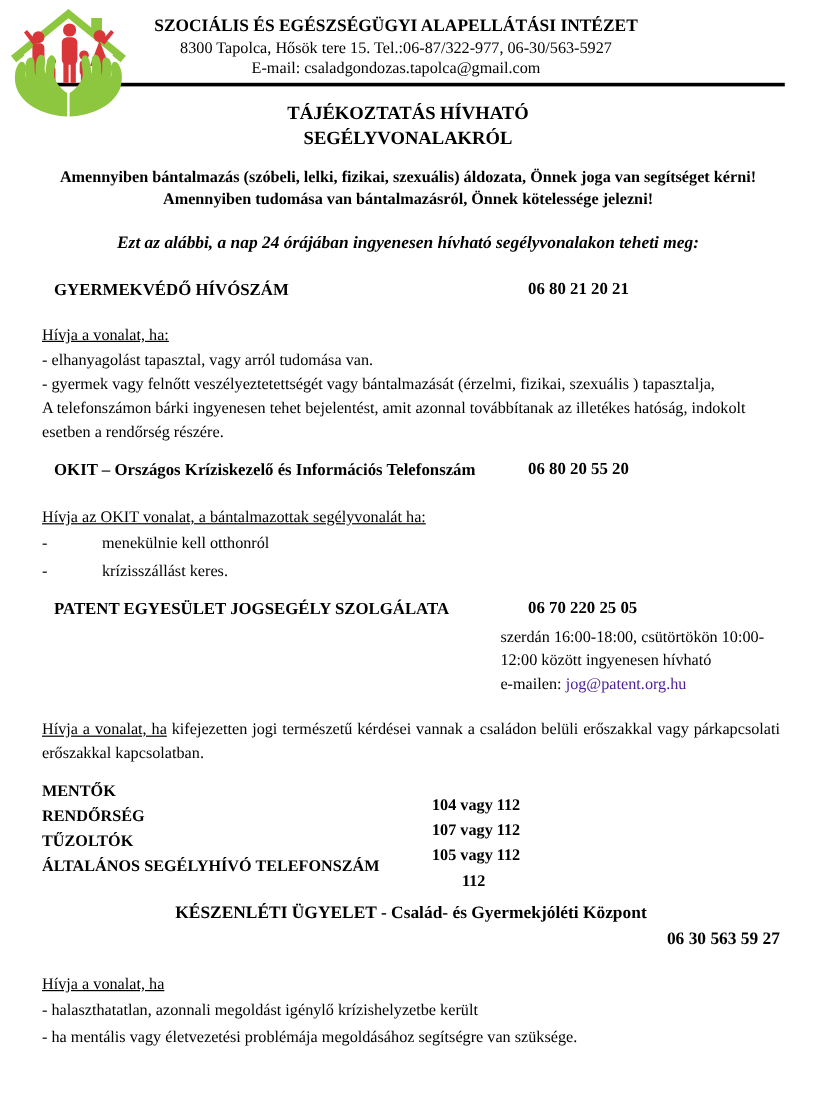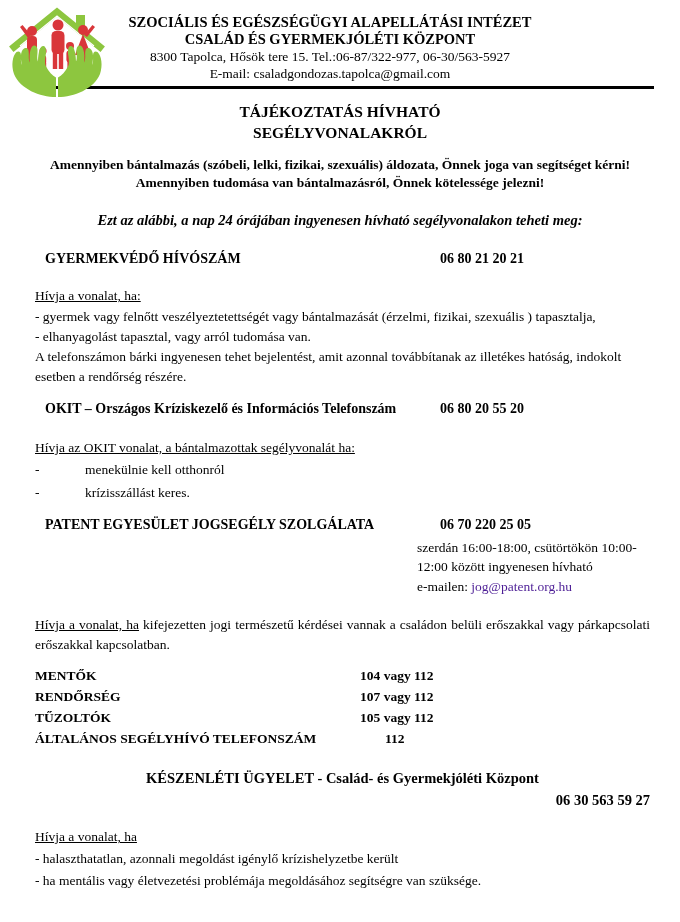--- a/index.html
+++ b/index.html
@@ -39,21 +39,21 @@
   .okit-bullets { margin-top:3px; }
   .dash-row { display:flex; line-height:22.5px; }
   .dash-col { width:50px; flex:none; }
   .patent-row { margin-top:13px; height:78px; }
   .patent-right { position:absolute; left:382px; top:21px; width:268px; line-height:19px; font-size:13.5px; }
   .email-line { margin-top:1px; }
   .mail-link { color:#4c1d95; cursor:pointer; }
   .patent-para { margin-top:20px; text-align:justify; line-height:19.5px; }
   .emergency { margin-top:11px; }
   .em-row { position:relative; line-height:21px; font-weight:bold; font-size:13.5px; }
-  .em-val { position:absolute; left:325px; top:0; }
+  .em-val { position:absolute; left:325px; top:12px; }
   .em-val-last { left:350px; }
   .kz-title { margin-top:19px; text-align:center; font-weight:bold; font-size:14.5px; line-height:20px; }
   .kz-phone { margin-top:2px; text-align:right; font-weight:bold; font-size:14.5px; line-height:20px; padding-left:162px; }
   .kz-call { margin-top:19px; }
   .kz-bullets { margin-top:3px; line-height:22px; }
 </style>
 </head>
 <body>
 
 <div class="page">
@@ -92,21 +92,20 @@
         <rect x="78" y="48" width="3.4" height="13"></rect>
       </g>
 
       <g fill="#8dc63f">
         <path d="M50 91 C34 91 14 83 8 68 C5 59 6.5 50 10.5 46 C13 44.5 15 46 15 49.5 C15 53 14.5 56.5 16 59 C13.5 49.5 15.5 43 19 42 C22 41.3 23 44 22.8 48.5 C22.7 52 22.8 54.5 23.8 56.5 C22.8 46.5 25 39.8 28.2 39.6 C31.2 39.5 32 43.2 31.4 48 C31 51.5 31.2 53.5 32 55.5 C32.2 45.5 34.4 39.6 37.4 40 C40.2 40.4 40.5 45 39.6 50 C38.8 55 38.8 58 40 60.5 C42.5 65.5 46.5 69.5 50 71.5 Z"></path>
         <path d="M52 91 C68 91 88 83 94 68 C97 59 95.5 50 91.5 46 C89 44.5 87 46 87 49.5 C87 53 87.5 56.5 86 59 C88.5 49.5 86.5 43 83 42 C80 41.3 79 44 79.2 48.5 C79.3 52 79.2 54.5 78.2 56.5 C79.2 46.5 77 39.8 73.8 39.6 C70.8 39.5 70 43.2 70.6 48 C71 51.5 70.8 53.5 70 55.5 C69.8 45.5 67.6 39.6 64.6 40 C61.8 40.4 61.5 45 62.4 50 C63.2 55 63.2 58 62 60.5 C59.5 65.5 55.5 69.5 52 71.5 Z"></path>
       </g>
     </svg>
     <div class="hdr-text">
       <div class="hdr-bold">SZOCIÁLIS ÉS EGÉSZSÉGÜGYI ALAPELLÁTÁSI INTÉZET</div>
-      <div class="hdr-bold">CSALÁD ÉS GYERMEKJÓLÉTI KÖZPONT</div>
       <div class="hdr-reg">8300 Tapolca, Hősök tere 15. Tel.:06-87/322-977, 06-30/563-5927</div>
       <div class="hdr-reg">E-mail: csaladgondozas.tapolca@gmail.com</div>
     </div>
     <div class="hdr-rule"></div>
   </div>
 
   <div class="doc-title">
     <div>TÁJÉKOZTATÁS HÍVHATÓ</div>
     <div>SEGÉLYVONALAKRÓL</div>
   </div>
@@ -121,22 +120,22 @@
   <div class="main">
 
     <div class="row gv-row">
       <span class="sec-name">GYERMEKVÉDŐ HÍVÓSZÁM</span>
       <span class="phone-abs">06 80 21 20 21</span>
     </div>
     <div class="gv-call call-h">
       <span class="u">Hívja a vonalat, ha:</span>
     </div>
     <div class="gv-bullets">
+      <div>- elhanyagolást tapasztal, vagy arról tudomása van.</div>
       <div>-  gyermek vagy felnőtt veszélyeztetettségét vagy bántalmazását (érzelmi, fizikai, szexuális ) tapasztalja,</div>
-      <div>- elhanyagolást tapasztal, vagy arról tudomása van.</div>
     </div>
     <div class="gv-note">A telefonszámon bárki ingyenesen tehet bejelentést, amit azonnal továbbítanak az illetékes hatóság, indokolt esetben a rendőrség részére.</div>
 
     <div class="row okit-row">
       <span class="sec-name">OKIT – Országos Kríziskezelő és Információs Telefonszám</span>
       <span class="phone-abs">06 80 20 55 20</span>
     </div>
     <div class="okit-call call-h">
       <span class="u">Hívja az OKIT vonalat, a bántalmazottak segélyvonalát ha:</span>
     </div>

